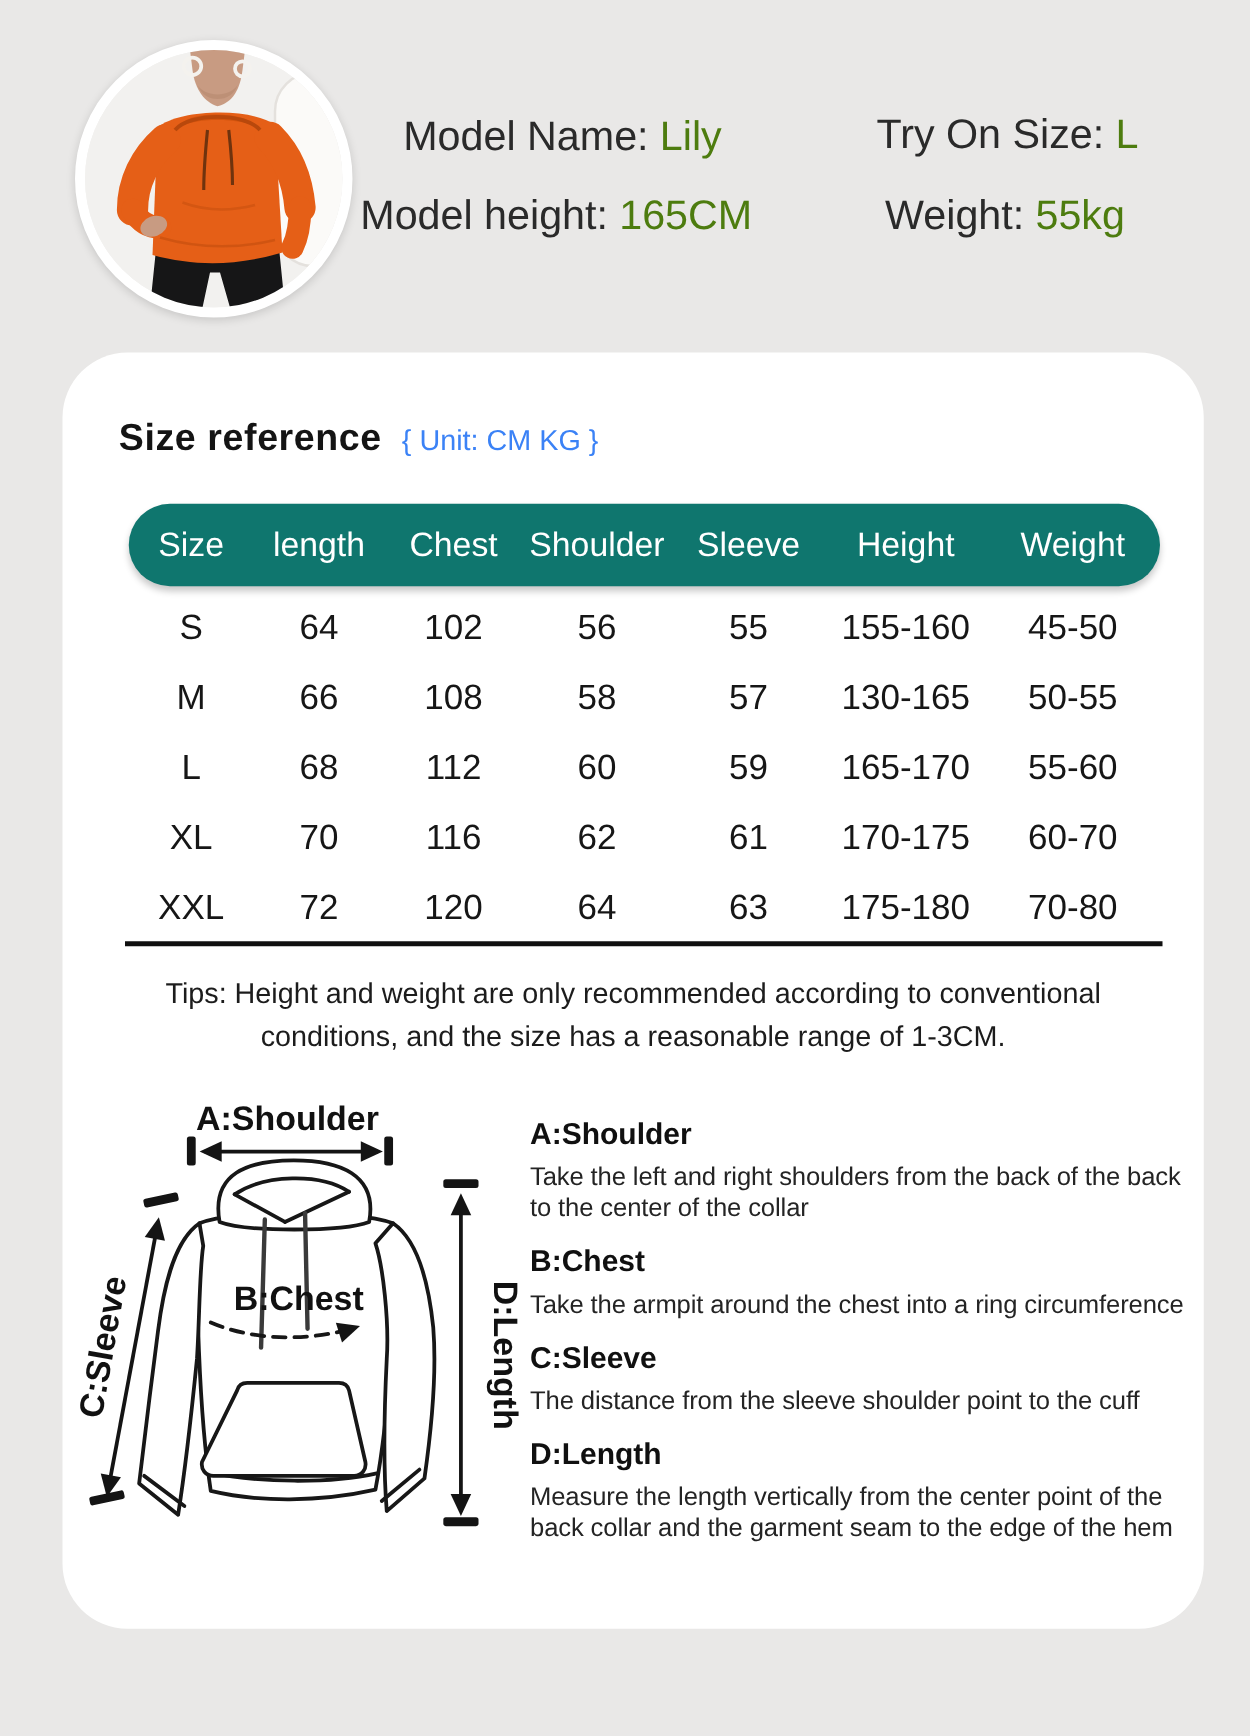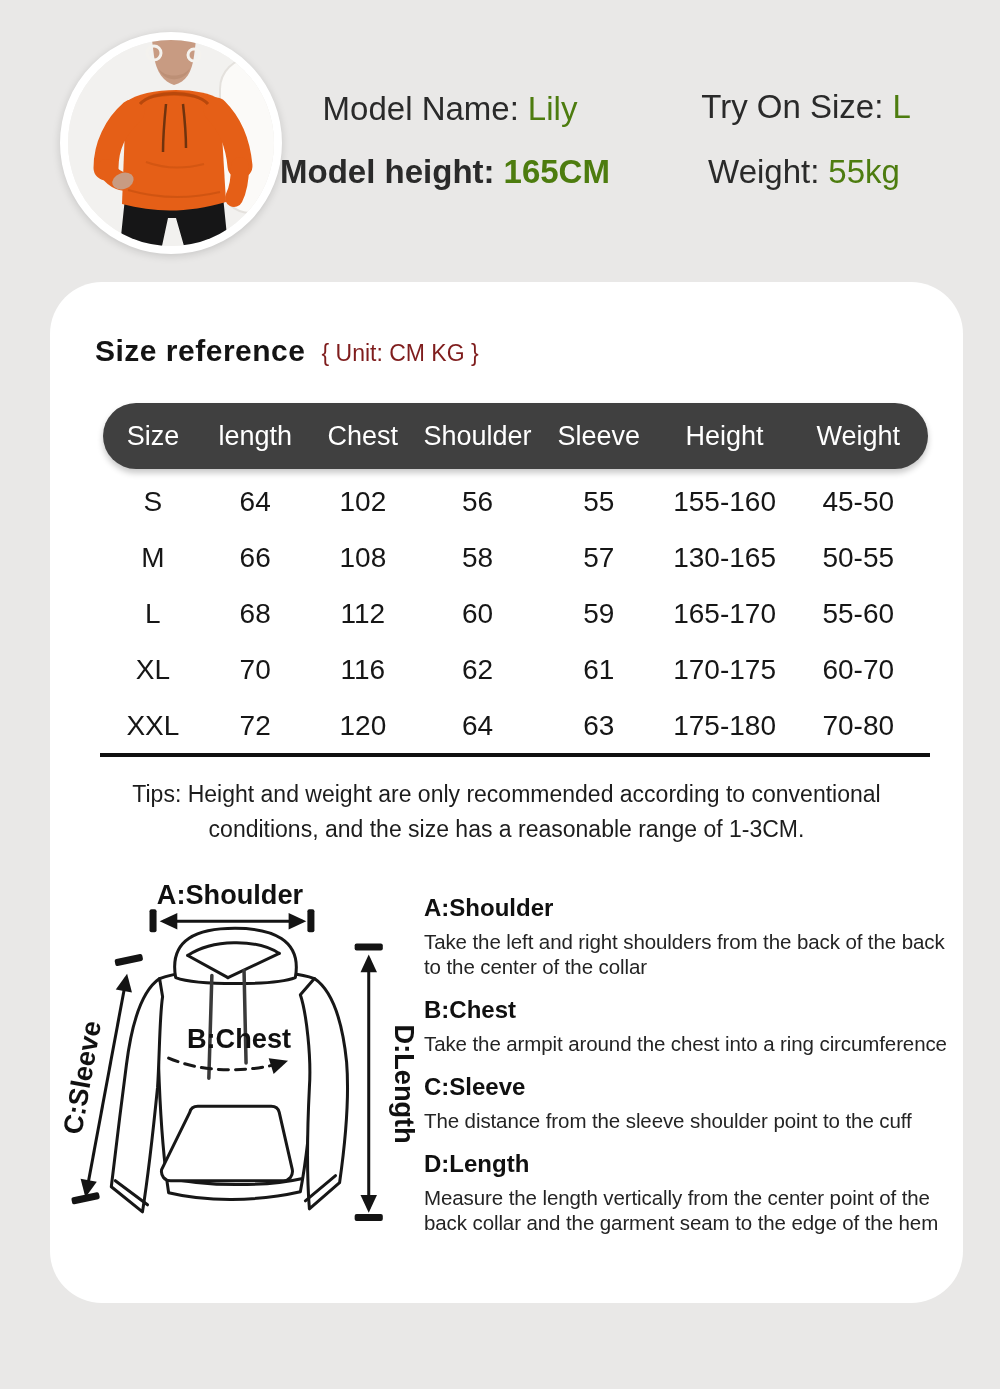--- a/index.html
+++ b/index.html
@@ -13,35 +13,35 @@
     position:absolute; left:60px; top:32px; width:222px; height:222px;
     border-radius:50%; border:8px solid #ffffff; overflow:hidden;
     box-shadow:0 2px 8px rgba(0,0,0,.15); background:#f2f1ef;
   }
   .photo-ring svg { display:block; width:100%; height:100%; }
   .hline { position:absolute; display:flex; justify-content:center; align-items:baseline;
            width:400px; font-size:33px; line-height:42px; color:#2a2a2a; white-space:nowrap; }
   .hline .val { color:#4d7c0f; margin-left:9px; }
   .pos-name   { left:250px; top:88px;  }
   .pos-tryon  { left:606px; top:86px;  }
-  .pos-height { left:245px; top:151px;font-weight:bold; }
+  .pos-height { left:245px; top:151px; }
   .pos-weight { left:604px; top:151px; }
   
   .card {
     position:absolute; left:50px; top:282px; width:913px; height:1021px;
     background:#ffffff; border-radius:52px;
   }
   .sr-title {
     position:absolute; left:45px; top:52px; display:flex; align-items:baseline; gap:16px;
   }
   .sr-title .big { font-size:30px; font-weight:bold; color:#141414; letter-spacing:.5px; }
-  .sr-title .unit { font-size:23px; color:#7f1d1d; }
+  .sr-title .unit { font-size:23px; color:#3b82f6; }
   .thead {
     position:absolute; left:53px; top:121px; width:825px; height:66px;
-    background:#404040; border-radius:33px; color:#ffffff;
+    background:#0f766e; border-radius:33px; color:#ffffff;
     display:grid; grid-template-columns:12.1% 12.7% 13.4% 14.4% 15% 15.5% 16.9%;
     align-items:center; text-align:center; font-size:27px;
     box-shadow:0 4px 6px rgba(0,0,0,.22);
   }
   .tbody {
     position:absolute; left:53px; top:192px; width:825px; height:280px;
     display:grid; grid-template-rows:repeat(5,1fr); font-size:28px; color:#161616;
   }
   .trow { display:grid; grid-template-columns:12.1% 12.7% 13.4% 14.4% 15% 15.5% 16.9%;
           align-items:center; text-align:center; }

